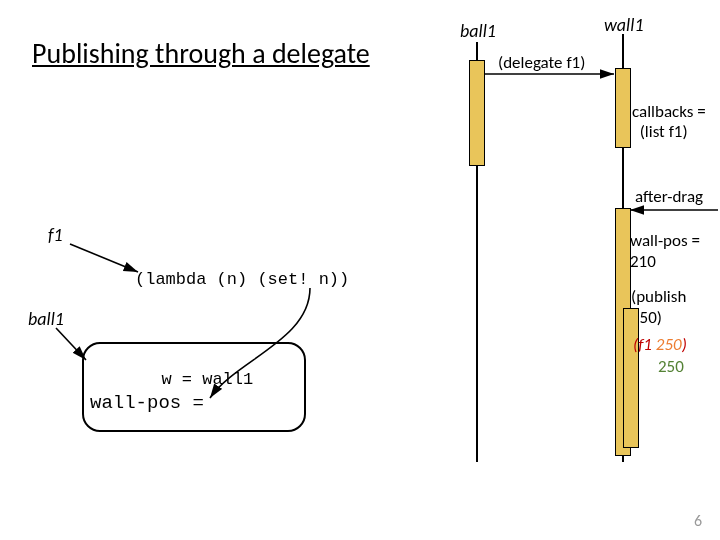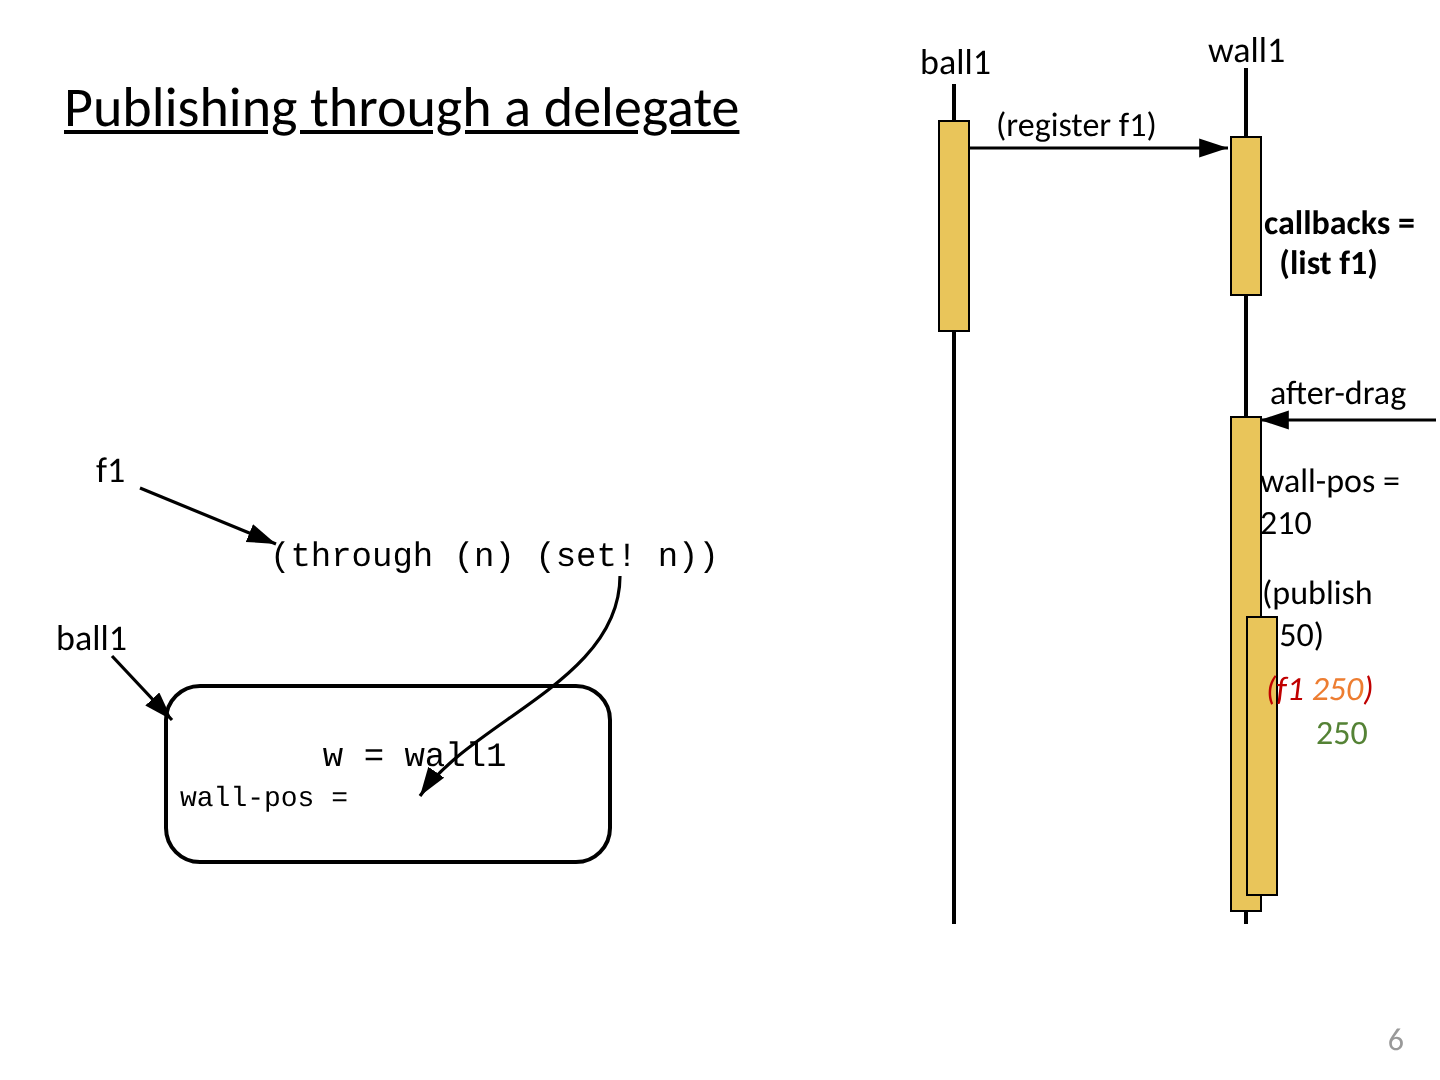--- a/index.html
+++ b/index.html
@@ -7,21 +7,21 @@
     padding: 0;
     width: 720px;
     height: 540px;
     background: #fff;
     font-family: Calibri, "Segoe UI", Arial, sans-serif;
     color: #000;
     position: relative;
   }
   .abs { position: absolute; }
   .title { font-size: 28px; text-decoration: underline; }
-  .lbl { font-size: 18px; }
+  .lbl { font-size: 18px; font-style: italic; }
   .small { font-size: 17px; }
   .mono { font-family: "Courier New", Courier, monospace; }
   .lifeline {
     width: 2px;
     background: #000;
   }
   .activation {
     background: #e9c55a;
     border: 1px solid #000;
     width: 14px;
@@ -59,37 +59,37 @@
 <div class="abs lifeline" style="left:476px; top:42px; height:420px;"></div>
 
 <div class="abs lifeline" style="left:622px; top:34px; height:34px;"></div>
 
 <div class="abs lifeline" style="left:622px; top:68px; height:394px;"></div>
 
 <div class="abs activation" style="left:469px; top:60px; height:104px;"></div>
 
 <div class="abs activation" style="left:615px; top:68px; height:78px;"></div>
 
-<div class="abs small" style="left:498px; top:52px;">(register f1)</div>
+<div class="abs small" style="left:498px; top:52px;">(delegate f1)</div>
 
-<div class="abs small" style="left:632px; top:102px; white-space:pre; line-height:1.15;font-weight:bold;">callbacks =
+<div class="abs small" style="left:632px; top:102px; white-space:pre; line-height:1.15;">callbacks =
   (list f1)</div>
 
 <div class="abs small" style="left:635px; top:186px;text-align:center;">after-drag</div>
 
 <div class="abs lbl" style="left:48px; top:224px;">f1</div>
 
-<div class="abs mono" style="left:135px; top:270px; font-size:17px;">(through (n) (set!      n))</div>
+<div class="abs mono" style="left:135px; top:270px; font-size:17px;">(lambda (n) (set!      n))</div>
 
 <div class="abs lbl" style="left:28px; top:308px;">ball1</div>
 
 <div class="abs objbox" style="left:82px; top:342px; width:220px; height:86px;"></div>
 
 <div class="abs mono" style="left:90px; top:370px; font-size:17px; white-space:pre;">       w = wall1</div>
-<div class="abs mono" style="left:90px; top:392px; font-size:14px; white-space:pre;text-align:center;">wall-pos =</div>
+<div class="abs mono" style="left:90px; top:392px; font-size:19px; white-space:pre;text-align:center;">wall-pos =</div>
 
 <div class="abs activation" style="left:615px; top:208px; height:246px;"></div>
 
 <div class="abs small" style="left:630px; top:230px;">wall-pos = 210</div>
 
 <div class="abs small" style="left:631px; top:286px;">(publish 250)</div>
 
 <div class="abs activation" style="left:623px; top:308px; height:138px;"></div>
 
 <div class="abs small" style="left:633px; top:334px;font-style:italic;">

